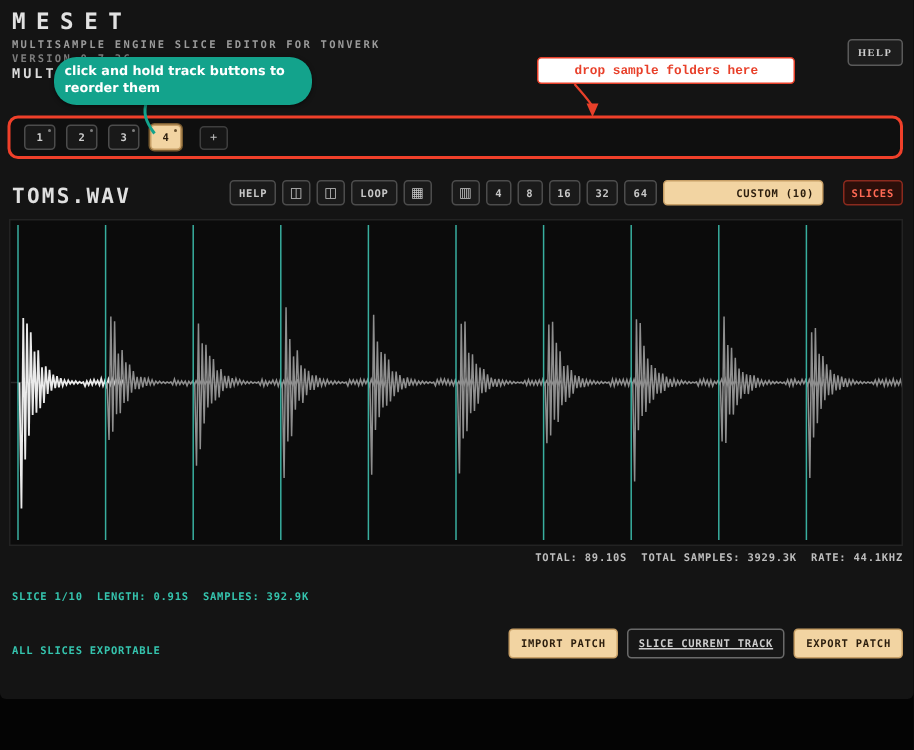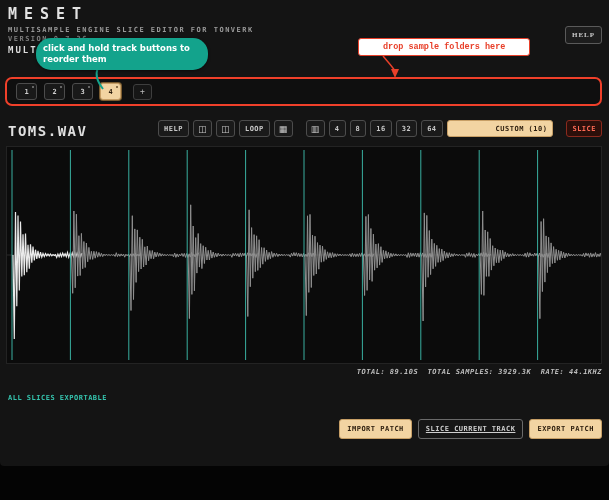--- a/index.html
+++ b/index.html
@@ -71,21 +71,21 @@
 
   
   .wave-box { position:absolute; left:6px; right:7px; top:146px; height:218px;
               background:#0b0b0b; border:1px solid #232323; }
   .wave-box svg { display:block; width:100%; height:100%; }
 
   
   .info-left { position:absolute; left:8px; top:368px; font-size:7px; font-weight:bold;
                letter-spacing:.5px; color:#35c4ae; line-height:12px; white-space:pre; }
   .info-right { position:absolute; right:7px; top:368px; font-size:7px; font-weight:bold;
-                letter-spacing:.5px; color:#bdbdbd; white-space:pre;font-style:italic; }
+                letter-spacing:.5px; color:#bdbdbd; white-space:pre; }
 
   
   .actions { position:absolute; right:7px; top:419px; display:flex; gap:6px;align-items:flex-end; }
   .action-btn { font-family:inherit; font-size:7px; font-weight:bold; letter-spacing:.5px;
                 padding:5px 7px; border-radius:3px; cursor:pointer;
                 background:#f2d4a2; color:#2b1d0d; border:1px solid #c79f66; }
   .action-btn.outline { background:#161616; color:#cfcfcf; border:1px solid #6a6a6a;text-decoration:underline; }
 </style>
 </head>
 <body>
@@ -130,21 +130,21 @@
       <button class="tb-btn icon">◫</button>
       <button class="tb-btn">LOOP</button>
       <button class="tb-btn icon">▦</button>
       <button class="tb-btn icon gap">▥</button>
       <button class="tb-btn">4</button>
       <button class="tb-btn">8</button>
       <button class="tb-btn">16</button>
       <button class="tb-btn">32</button>
       <button class="tb-btn">64</button>
       <button class="tb-btn accent">CUSTOM (10)</button>
-      <button class="tb-btn danger gap">SLICE</button>
+      <button class="tb-btn danger gap">SLICES</button>
     </div>
 
   <div class="wave-box">
     <svg viewBox="0 0 594 216" preserveAspectRatio="none" xmlns="http://www.w3.org/2000/svg">
         <line x1="0" y1="108" x2="594" y2="108" stroke="#2a2a2a" stroke-width="1"></line>
         <line x1="5" y1="3" x2="5" y2="213" stroke="#3ec1b0" stroke-width="1" opacity="0.9"></line>
         <path d="M6,108 L7.3,192.0 L8.5,65.0 L9.8,159.3 L11.0,68.6 L12.3,143.5 L13.5,74.5 L14.8,129.6 L16.0,87.3 L17.3,128.2 L18.5,86.5 L19.8,125.2 L21.0,97.9 L22.3,121.7 L23.5,97.2 L24.8,115.6 L26.0,99.6 L27.3,113.5 L28.5,102.7 L29.8,111.8 L31.0,103.8 L32.3,111.2 L33.5,105.1 L34.8,110.2 L36.0,106.5 L37.3,109.5 L38.5,106.6 L39.8,108.9 L41.0,107.1 L42.3,108.9 L43.5,107.0 L44.8,108.8 L46.0,107.5 L47.3,108.5 L48.5,107.7 L49.7,110.4 L50.9,107.1 L52.1,109.7 L53.3,106.6 L54.5,109.5 L55.7,106.2 L56.9,109.0 L58.1,106.7 L59.3,109.7 L60.5,105.5 L61.7,110.2 L62.9,106.9 L64.1,110.5 L65.3,105.8 L66.5,109.5 L67.7,105.6 L68.9,109.5 L70.1,106.1 L71.3,109.3 L72.5,105.9 L73.7,109.7 L74.9,106.1" fill="none" stroke-width="1.2" stroke="#eaeaea"></path>
         <line x1="63.4" y1="3" x2="63.4" y2="213" stroke="#3ec1b0" stroke-width="1" opacity="0.9"></line>
         <path d="M64.4,108 L65.7,146.3 L66.9,64.0 L68.2,140.8 L69.4,67.2 L70.7,129.1 L71.9,88.7 L73.2,128.5 L74.4,86.4 L75.7,121.7 L76.9,94.5 L78.2,120.5 L79.4,96.0 L80.7,114.8 L81.9,100.4 L83.2,112.4 L84.4,104.3 L85.7,112.4 L86.9,104.3 L88.2,111.2 L89.4,104.6 L90.7,110.2 L91.9,105.4 L93.2,109.5 L94.4,106.3 L95.7,109.6 L96.9,107.1 L98.2,108.7 L99.4,107.1 L100.7,108.6 L101.9,107.5 L103.2,108.6 L104.4,107.6 L105.7,108.4 L106.9,107.6 L108.1,109.5 L109.3,105.7 L110.5,109.6 L111.7,106.9 L112.9,109.3 L114.1,106.9 L115.3,109.0 L116.5,107.1 L117.7,110.2 L118.9,107.2 L120.1,108.9 L121.3,107.1 L122.5,109.8 L123.7,106.8 L124.9,109.4 L126.1,106.7 L127.3,109.4 L128.5,106.4 L129.7,109.1 L130.9,107.2 L132.1,109.1 L133.3,106.2" fill="none" stroke-width="1" stroke="#8f8f8f"></path>
         <line x1="121.8" y1="3" x2="121.8" y2="213" stroke="#3ec1b0" stroke-width="1" opacity="0.9"></line>
@@ -160,20 +160,21 @@
         <line x1="413.8" y1="3" x2="413.8" y2="213" stroke="#3ec1b0" stroke-width="1" opacity="0.9"></line>
         <path d="M414.8,108 L416.1,174.0 L417.3,65.9 L418.6,139.9 L419.8,68.4 L421.1,130.3 L422.3,83.5 L423.6,127.6 L424.8,92.1 L426.1,121.8 L427.3,96.4 L428.6,119.4 L429.8,98.3 L431.1,115.4 L432.3,101.6 L433.6,115.1 L434.8,102.1 L436.1,113.6 L437.3,104.1 L438.6,111.3 L439.8,105.6 L441.1,110.9 L442.3,105.7 L443.6,110.0 L444.8,106.7 L446.1,109.4 L447.3,106.6 L448.6,108.7 L449.8,107.1 L451.1,108.9 L452.3,107.4 L453.6,108.6 L454.8,107.7 L456.1,108.3 L457.3,107.6 L458.5,110.3 L459.7,106.2 L460.9,109.3 L462.1,105.6 L463.3,109.5 L464.5,106.5 L465.7,110.3 L466.9,106.4 L468.1,110.4 L469.3,107.2 L470.5,108.8 L471.7,106.7 L472.9,109.0 L474.1,105.8 L475.3,109.3 L476.5,105.5 L477.7,109.9 L478.9,105.8 L480.1,109.7 L481.3,106.9 L482.5,109.1 L483.7,106.9" fill="none" stroke-width="1" stroke="#8f8f8f"></path>
         <line x1="472.2" y1="3" x2="472.2" y2="213" stroke="#3ec1b0" stroke-width="1" opacity="0.9"></line>
         <path d="M473.2,108 L474.4,147.4 L475.7,64.0 L476.9,148.4 L478.2,83.0 L479.4,129.4 L480.7,84.8 L481.9,129.4 L483.2,91.5 L484.4,123.1 L485.7,98.7 L486.9,118.8 L488.2,101.0 L489.4,115.7 L490.7,102.5 L491.9,115.7 L493.2,103.1 L494.4,113.5 L495.7,103.3 L496.9,111.6 L498.2,104.9 L499.4,109.9 L500.7,106.4 L501.9,109.8 L503.2,106.9 L504.4,109.2 L505.7,106.6 L506.9,109.0 L508.2,107.3 L509.4,108.7 L510.7,107.4 L511.9,108.5 L513.2,107.6 L514.5,108.5 L515.7,107.7 L516.9,109.3 L518.1,106.2 L519.3,110.2 L520.5,105.5 L521.7,110.1 L522.9,105.8 L524.1,108.9 L525.3,107.1 L526.5,109.2 L527.7,106.0 L528.9,108.8 L530.1,106.2 L531.3,109.9 L532.5,106.0 L533.7,110.0 L534.9,106.8 L536.1,110.3 L537.3,107.2 L538.5,110.2 L539.7,105.9 L540.9,110.5 L542.1,105.8" fill="none" stroke-width="1" stroke="#8f8f8f"></path>
         <line x1="530.6" y1="3" x2="530.6" y2="213" stroke="#3ec1b0" stroke-width="1" opacity="0.9"></line>
         <path d="M531.6,108 L532.9,171.7 L534.1,74.5 L535.4,144.6 L536.6,71.7 L537.9,135.1 L539.1,88.9 L540.4,125.6 L541.6,90.3 L542.9,119.8 L544.1,95.9 L545.4,116.5 L546.6,99.6 L547.9,116.0 L549.1,102.3 L550.4,113.3 L551.6,103.3 L552.9,112.8 L554.1,104.1 L555.4,110.9 L556.6,105.3 L557.9,111.0 L559.1,106.1 L560.4,109.5 L561.6,106.3 L562.9,109.0 L564.1,107.2 L565.4,108.8 L566.6,107.3 L567.9,108.8 L569.1,107.5 L570.4,108.5 L571.6,107.6 L572.9,108.4 L574.1,107.7 L575.3,109.2 L576.5,106.4 L577.7,110.0 L578.9,105.9 L580.1,108.8 L581.3,106.4 L582.5,110.3 L583.7,105.9 L584.9,110.1 L586.1,106.7 L587.3,109.6 L588.5,105.6 L589.7,110.1 L590.9,106.9 L592.1,109.6 L593.3,106.2 L594.5,110.4 L595.7,106.5 L596.9,110.5 L598.1,106.3 L599.3,109.3 L600.5,105.5" fill="none" stroke-width="1" stroke="#8f8f8f"></path>
       </svg>
   </div>
 
   <div class="info-left">
+    <div>SLICE 1/10  LENGTH: 0.91S  SAMPLES: 392.9K</div>
     <div>ALL SLICES EXPORTABLE</div>
   </div>
   <div class="info-right">TOTAL: 89.10S  TOTAL SAMPLES: 3929.3K  RATE: 44.1KHZ</div>
 
   <div class="actions">
     <button class="action-btn">IMPORT PATCH</button>
     <button class="action-btn outline">SLICE CURRENT TRACK</button>
     <button class="action-btn">EXPORT PATCH</button>
   </div>
 </div>

